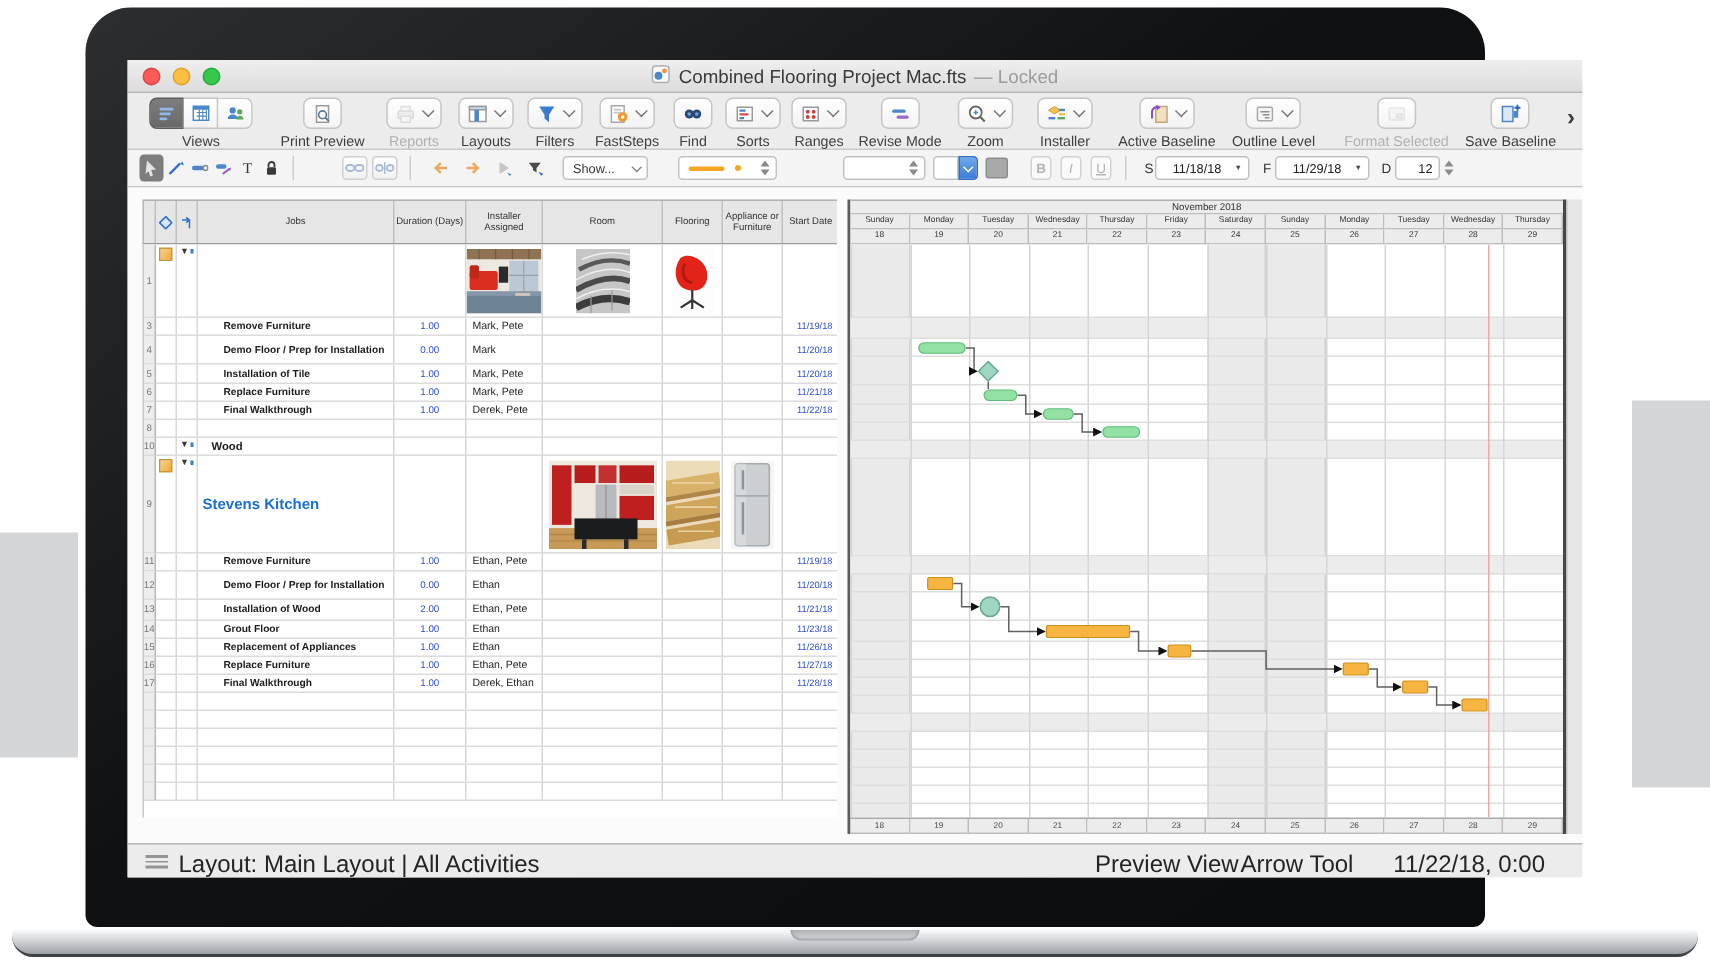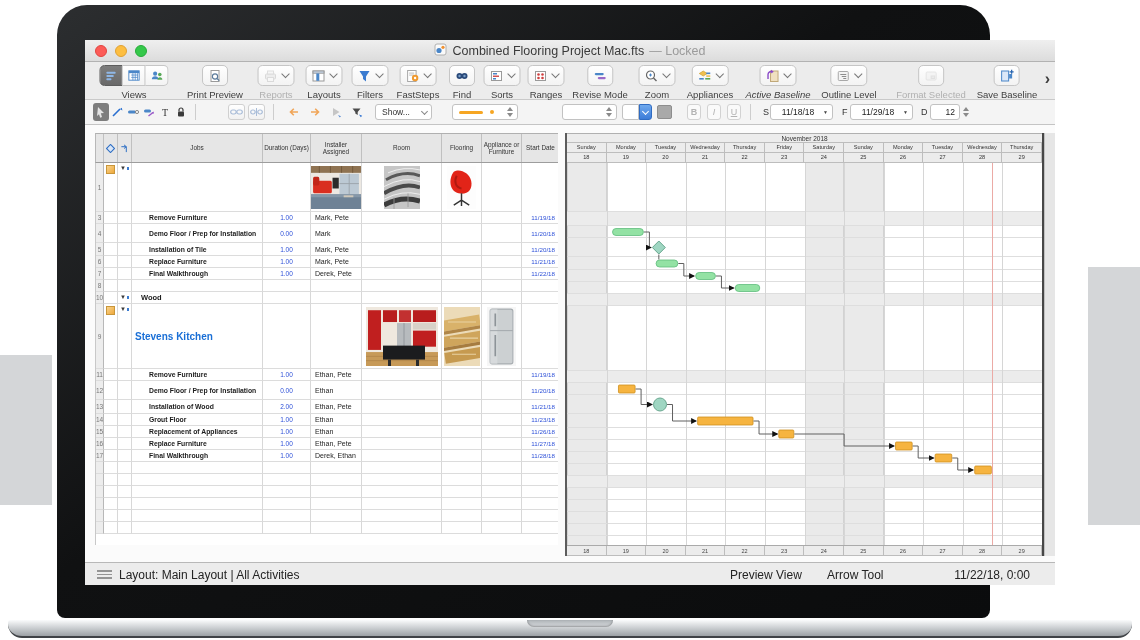--- a/index.html
+++ b/index.html
@@ -91,21 +91,21 @@
   .gdays,.gdates{display:flex;height:10px}
   .gday{flex:1;border-right:1px solid #bdbdbd;border-bottom:1px solid #bdbdbd;background:#ececec;font-size:5.6px;color:#333;text-align:center;line-height:9px;box-sizing:border-box;overflow:hidden}
   #gantt-body{position:absolute;left:482px;top:38px;width:475px;height:382px;overflow:hidden;background:#fff}
   .wkend{position:absolute;top:0;bottom:0;background:#eaeaea;border-left:1px solid #d2d2d2;border-right:1px solid #d2d2d2;box-sizing:border-box}
   .grow{position:absolute;left:0;right:0;border-bottom:1px solid #dedede;box-sizing:border-box}
   .grow.shaded{background:#ececec}
   .vline{position:absolute;top:0;bottom:0;width:1px;background:#d6d6d6}
   #gantt-footer{position:absolute;left:482px;top:420px;width:475px;height:11px;display:flex;border-top:1px solid #aaa;box-sizing:border-box}
   .gf{flex:1;background:#ececec;border-right:1px solid #bdbdbd;border-bottom:1px solid #bdbdbd;font-size:5.5px;color:#444;text-align:center;line-height:10px;box-sizing:border-box}
   
-  .statusbar{position:absolute;left:0;top:522px;width:100%;height:23px;background:#ececec;border-top:1px solid #b8b8b8;box-sizing:border-box;font-size:12px;color:#242424}
+  .statusbar{position:absolute;left:0;top:522px;width:100%;height:23px;background:#ececec;border-top:1px solid #b8b8b8;box-sizing:border-box;font-size:16px;color:#242424}
   .hb{position:absolute;left:12px;top:7px;width:15px;display:flex;flex-direction:column;gap:2px}
   .hb i{display:block;height:1.5px;background:#949494}
   .sb-layout{position:absolute;left:34px;top:5px}
   .sb-view{position:absolute;left:645px;top:5px}
   .sb-tool{position:absolute;left:742px;top:5px}
   .sb-time{position:absolute;right:25px;top:5px}
 </style>
 </head>
 <body>
 
@@ -319,23 +319,23 @@
                   <path d="M2.5 5.5l4-2.5 4 2.5-4 2.5Z" fill="#f0c050" stroke="#c89820" stroke-width="0.6"></path>
                   <rect x="9.5" y="4.5" width="4" height="1.6" fill="#4a86c8"></rect>
                   <rect x="9.5" y="7.3" width="4" height="1.6" fill="#f0c050"></rect>
                   <rect x="2.5" y="10" width="4.5" height="1.6" fill="#4a86c8"></rect>
                   <rect x="8.5" y="10" width="5" height="1.6" fill="#58a858"></rect>
                 </svg>
               </span>
               <span class="chev"></span>
             </div>
           </div>
-          <div class="tb-label">Appliances</div>
-        </div>
-        <div class="tb-group" style="left: 693px; font-style: italic;">
+          <div class="tb-label">Installer</div>
+        </div>
+        <div class="tb-group" style="left: 693px;">
           <div class="tb-row">
             <div class="tb-btn">
               <span class="tb-ic">
                 <svg width="16" height="16" viewBox="0 0 16 16">
                   <rect x="6" y="3" width="7.5" height="10.5" fill="#f0e0c0" stroke="#c0a878"></rect>
                   <path d="M3.5 11V6.5a3 3 0 0 1 4-2.8" fill="none" stroke="#8a4ac8" stroke-width="1.4"></path>
                   <path d="M6.5 1.8l2.8 1.9-2.6 1.8Z" fill="#8a4ac8"></path>
                 </svg>
               </span>
               <span class="chev"></span>

